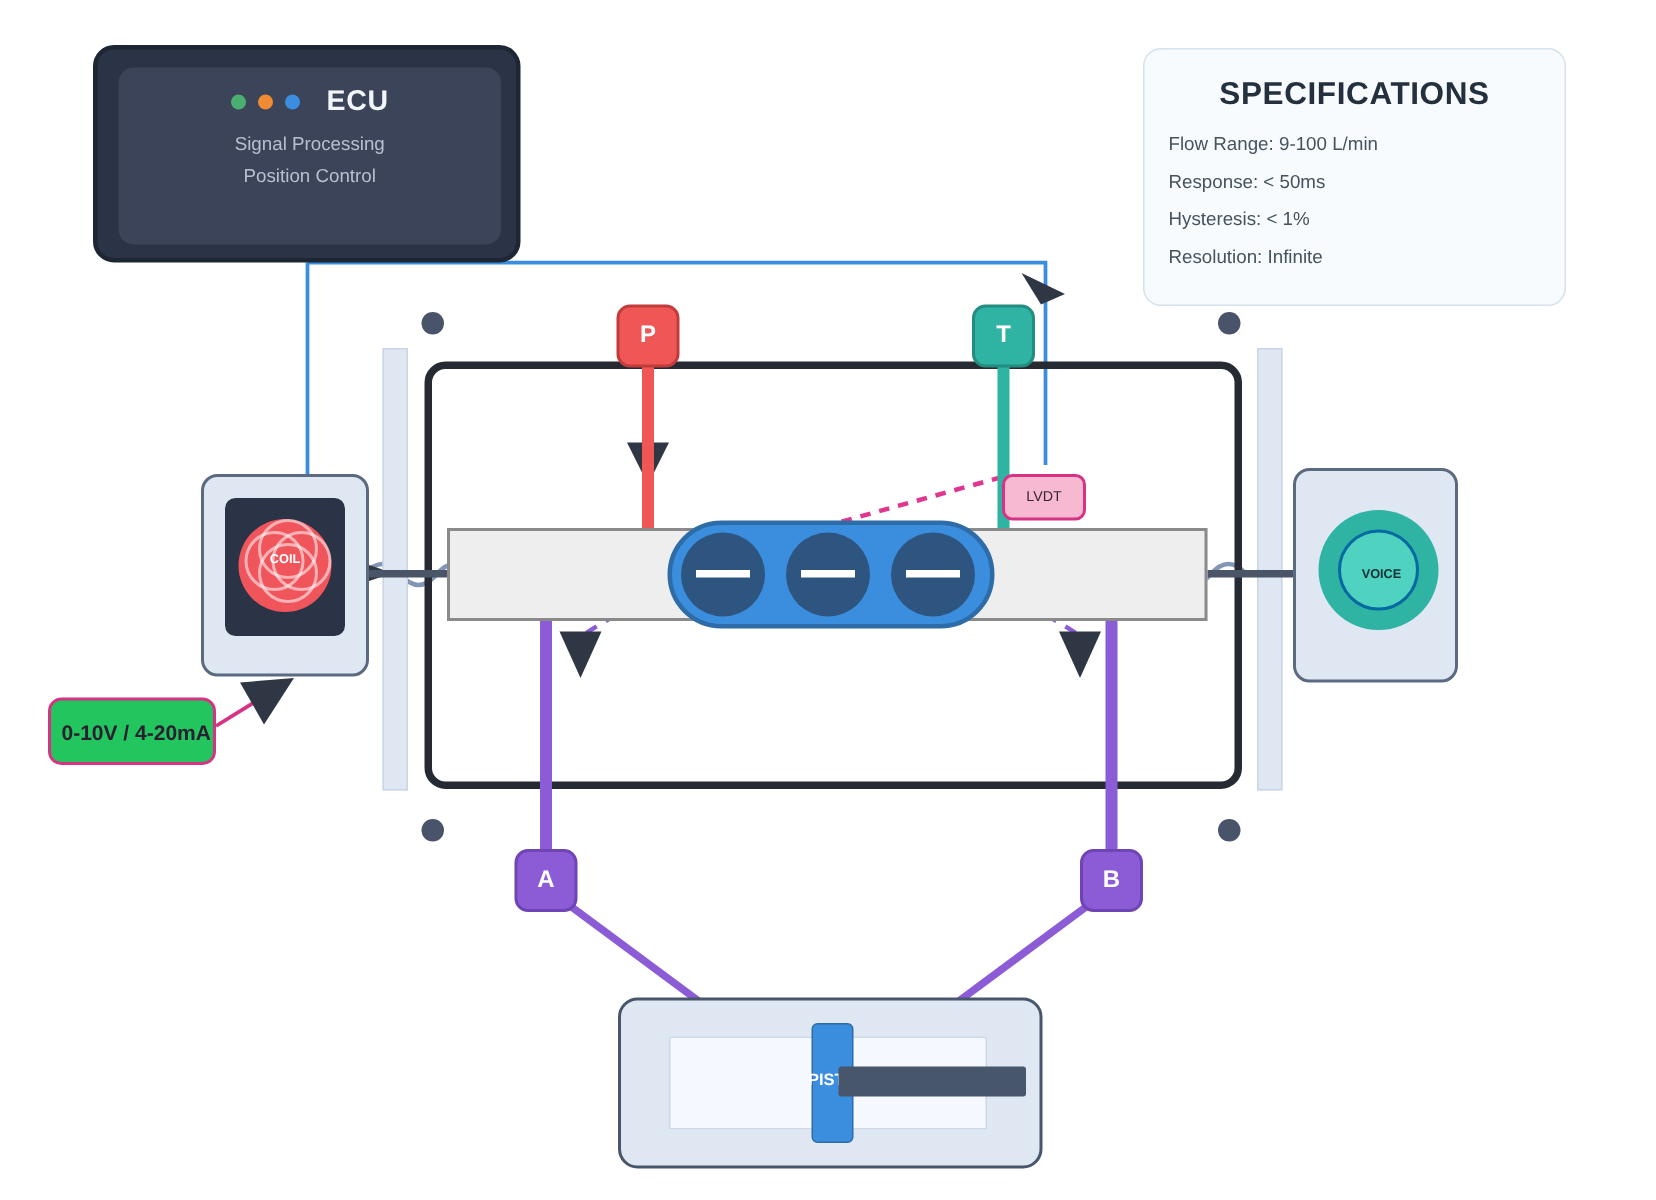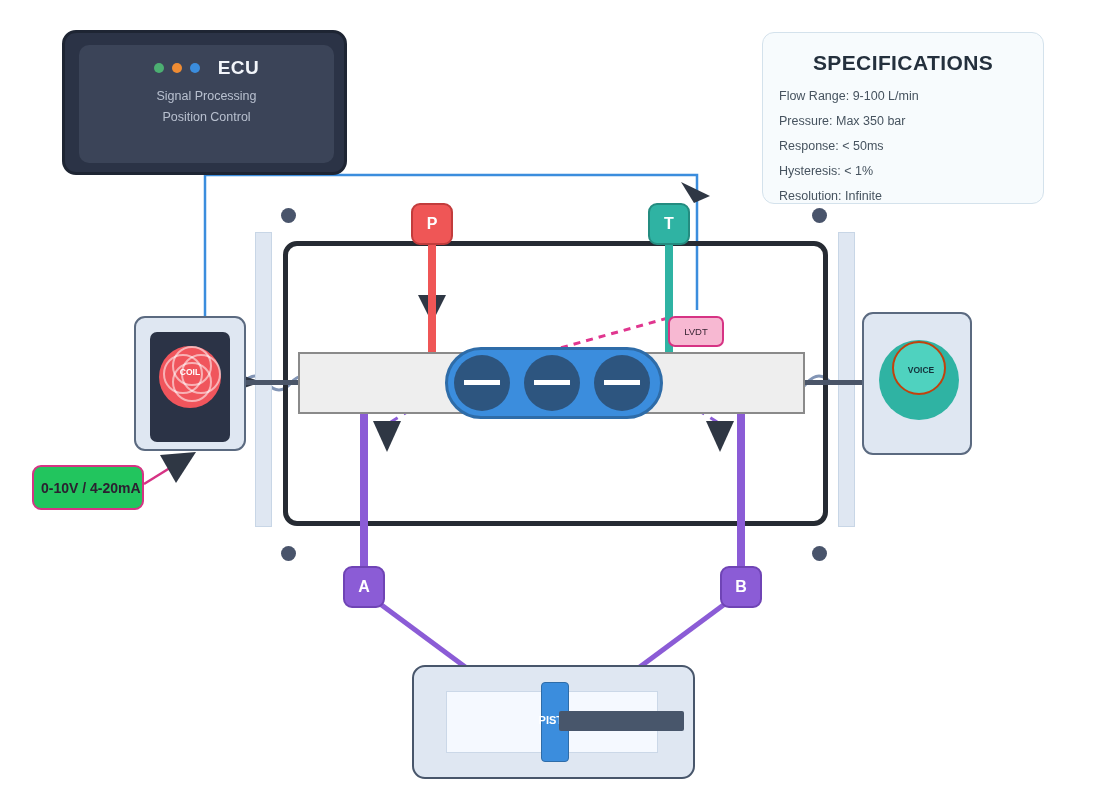--- a/index.html
+++ b/index.html
@@ -152,21 +152,21 @@
     margin-top: 16px;
   }
 
   
   #coil-housing {
     left: 134px; top: 316px; width: 112px; height: 135px;
     background: #dfe7f2; border: 2.5px solid #5b6a80;
     border-radius: 11px; box-sizing: border-box;
   }
   #coil-face {
-    left: 14px; top: 14px; width: 80px; height: 110px;
+    left: 14px; top: 14px; width: 80px; height: 92px;
     background: #2b3346; border-radius: 7px;
   }
   #coil-circle {
     left: 9px; top: 14px; width: 62px; height: 62px;
     background: #f0555c; border-radius: 50%;
   }
   .coil-ring {
     border: 2px solid rgba(255,255,255,.55);
     border-radius: 50%;
   }
@@ -189,22 +189,22 @@
   #voice-housing {
     left: 862px; top: 312px; width: 110px; height: 143px;
     background: #dfe7f2; border: 2.5px solid #5b6a80;
     border-radius: 11px; box-sizing: border-box;
   }
   #voice-outer {
     left: 15px; top: 26px; width: 80px; height: 80px;
     background: #2fb3a3; border-radius: 50%;
   }
   #voice-inner {
-    left: 13px; top: 1px; width: 54px; height: 54px;
-    background: #4fd2bf; border: 2px solid #c2410c;
+    left: 13px; top: 13px; width: 54px; height: 54px;
+    background: #4fd2bf; border: 2px solid #0369a1;
     border-radius: 50%; box-sizing: border-box;
   }
   #voice-label {
     left: 0px; top: 22px; width: 54px; text-align: center;
     font-size: 8.5px; font-weight: bold; color: #14303a;
   }
 
   
   #piston-housing {
     left: 412px; top: 665px; width: 283px; height: 114px;
@@ -279,21 +279,20 @@
       </div>
       <div class="abs ecu-line" style="top:44px">Signal Processing</div>
       <div class="abs ecu-line" style="top:65px">Position Control</div>
     </div>
   </div>
 
   <div class="abs" id="spec-panel">
     <div id="spec-title">SPECIFICATIONS</div>
     <div id="spec-list">
       <div class="spec-row">Flow Range: 9-100 L/min</div>
-      <div class="spec-row">Pressure: Max 350 bar</div>
       <div class="spec-row">Response: &lt; 50ms</div>
       <div class="spec-row">Hysteresis: &lt; 1%</div>
       <div class="spec-row">Resolution: Infinite</div>
     </div>
   </div>
 
   <div class="abs rail" id="rail-left"></div>
   <div class="abs rail" id="rail-right"></div>
   <div class="abs mount-dot" id="dot-tl"></div>
   <div class="abs mount-dot" id="dot-tr"></div>

